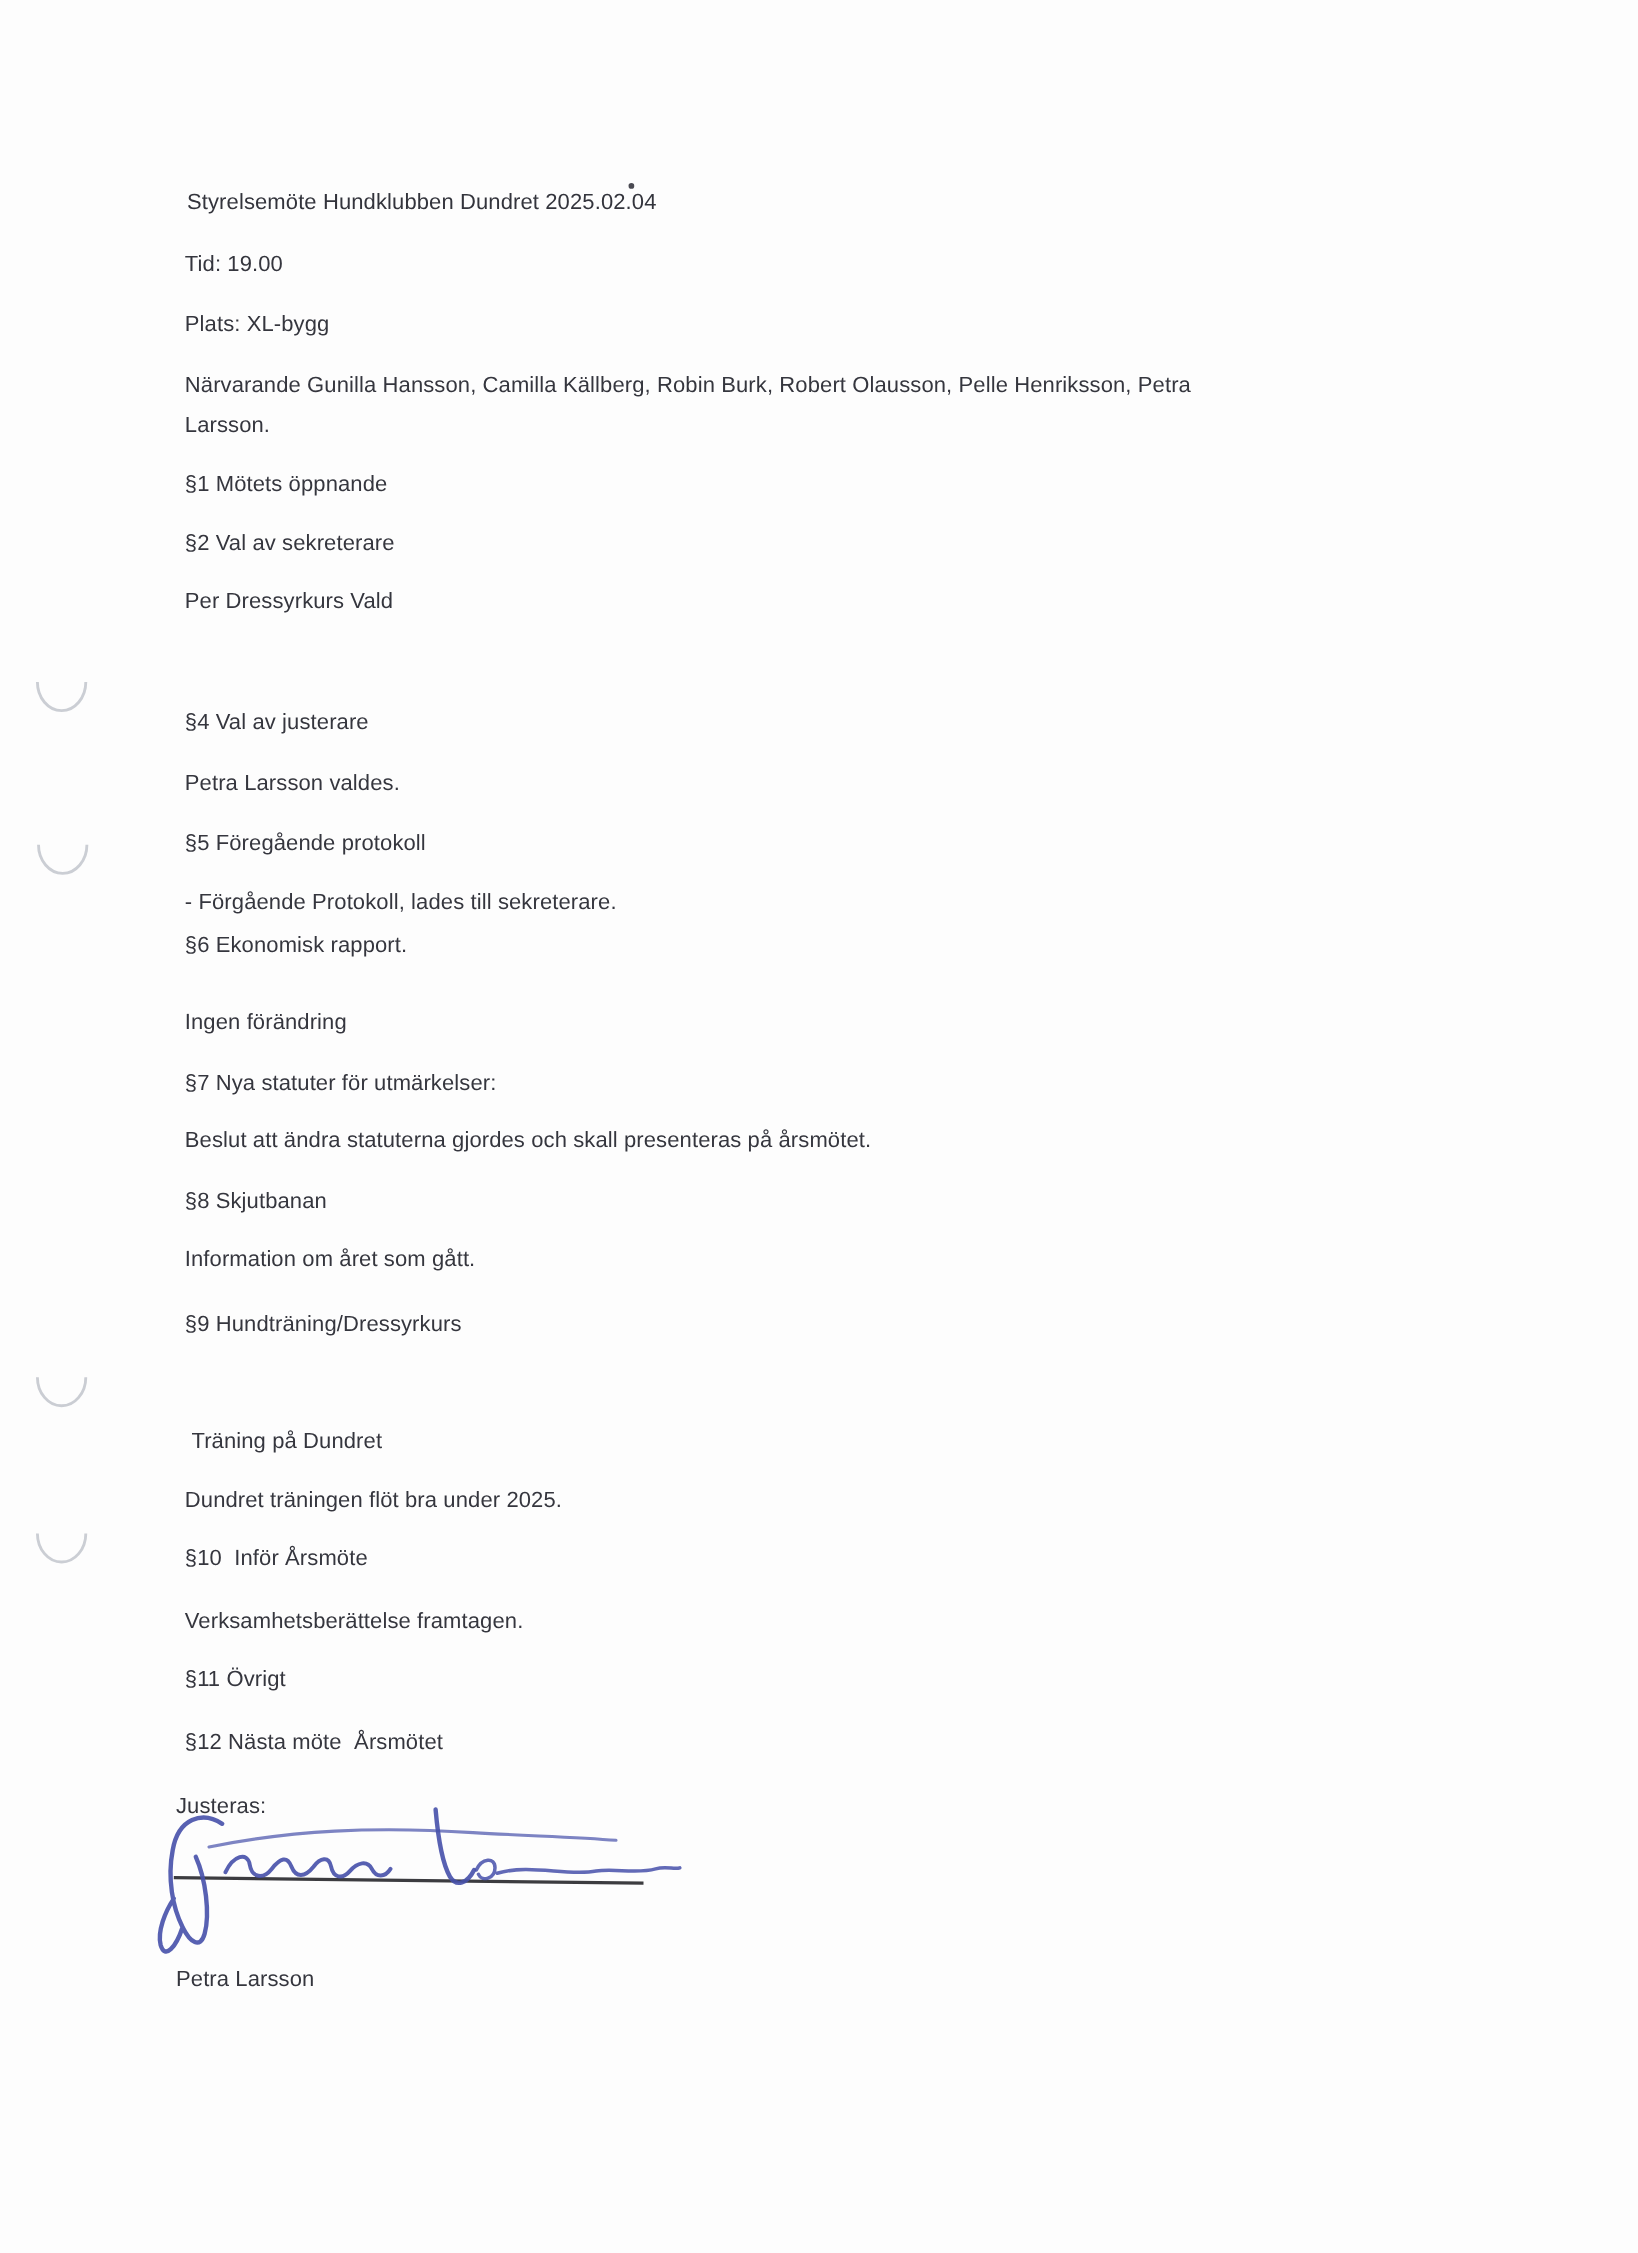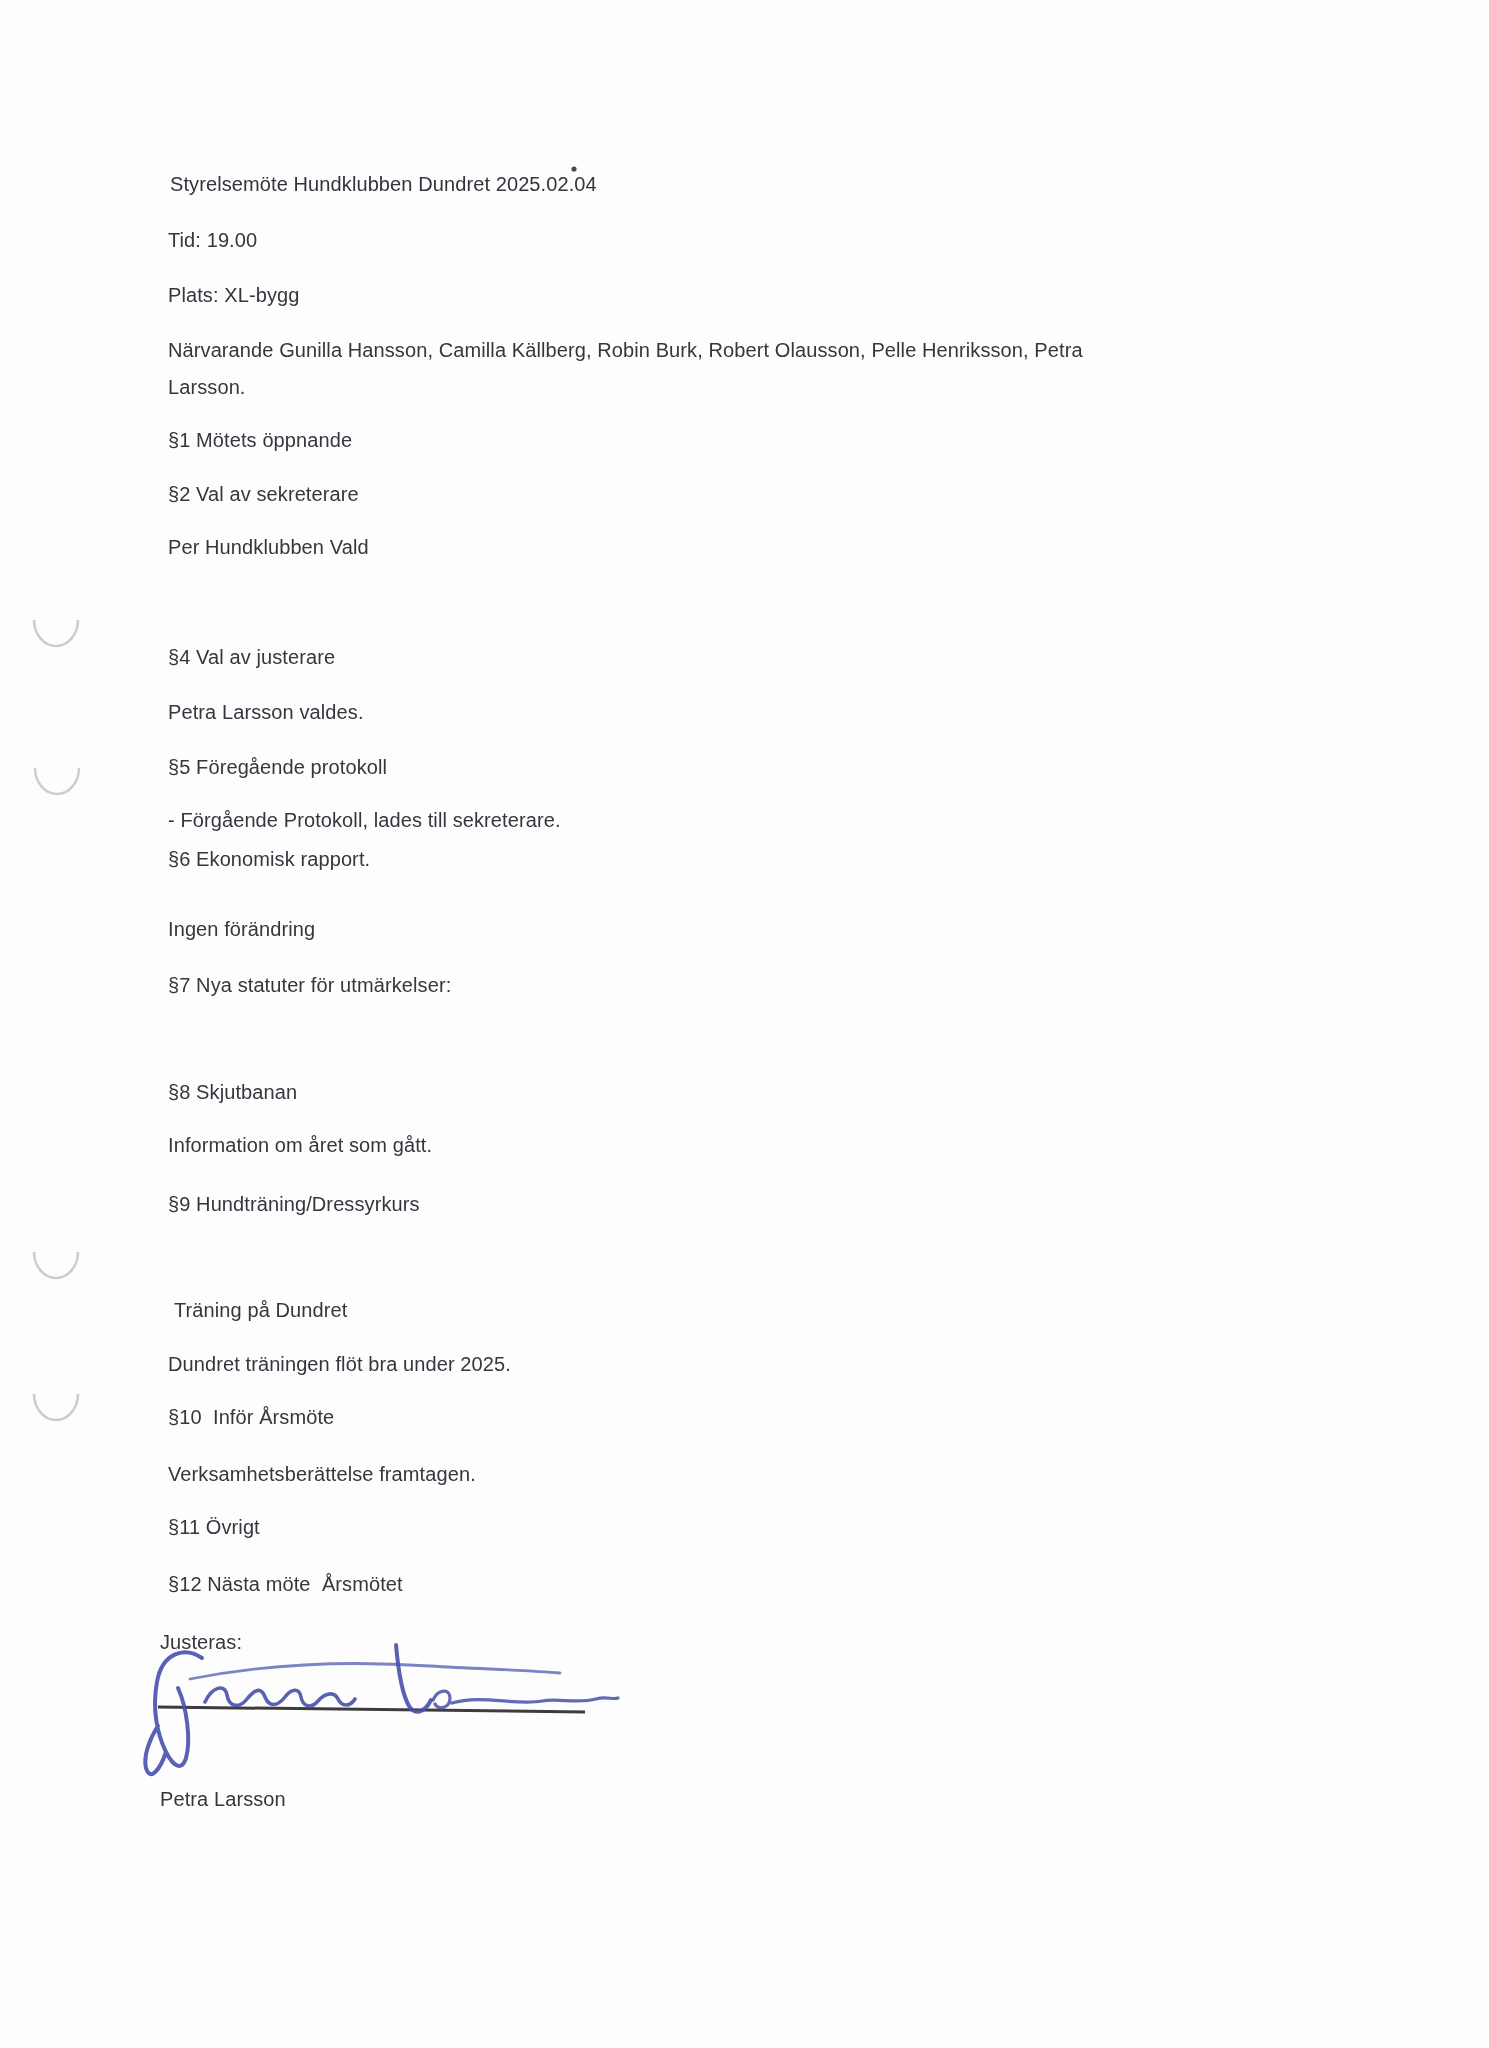--- a/index.html
+++ b/index.html
@@ -35,28 +35,29 @@
 <div class="page">
 
   <div class="line title" style="top:169px;left:170px">Styrelsemöte Hundklubben Dundret 2025.02.04</div>
 
   <div class="line" style="top:225px">Tid: 19.00</div>
   <div class="line" style="top:280px">Plats: XL-bygg</div>
   <div class="line" style="top:335px">Närvarande Gunilla Hansson, Camilla Källberg, Robin Burk, Robert Olausson, Pelle Henriksson, Petra</div>
   <div class="line" style="top:372px">Larsson.</div>
   <div class="line" style="top:425px">§1 Mötets öppnande</div>
   <div class="line" style="top:479px">§2 Val av sekreterare</div>
-  <div class="line" style="top:532px">Per Hundklubben Vald</div>
+  <div class="line" style="top:532px">Per Dressyrkurs Vald</div>
   <div class="line" style="top:642px">§4 Val av justerare</div>
   <div class="line" style="top:697px">Petra Larsson valdes.</div>
   <div class="line" style="top:752px">§5 Föregående protokoll</div>
   <div class="line" style="top:805px">- Förgående Protokoll, lades till sekreterare.</div>
   <div class="line" style="top:844px">§6 Ekonomisk rapport.</div>
   <div class="line" style="top:914px">Ingen förändring</div>
   <div class="line" style="top:970px">§7 Nya statuter för utmärkelser:</div>
+  <div class="line" style="top:1022px">Beslut att ändra statuterna gjordes och skall presenteras på årsmötet.</div>
   <div class="line" style="top:1077px">§8 Skjutbanan</div>
   <div class="line" style="top:1130px">Information om året som gått.</div>
   <div class="line" style="top:1189px">§9 Hundträning/Dressyrkurs</div>
   <div class="line indent-sm" style="top:1295px">Träning på Dundret</div>
   <div class="line" style="top:1349px">Dundret träningen flöt bra under 2025.</div>
   <div class="line" style="top:1402px">§10  Inför Årsmöte</div>
   <div class="line" style="top:1459px">Verksamhetsberättelse framtagen.</div>
   <div class="line" style="top:1512px">§11 Övrigt</div>
   <div class="line" style="top:1569px">§12 Nästa möte  Årsmötet</div>
   <div class="line sig-block" style="top:1627px">Justeras:</div>

